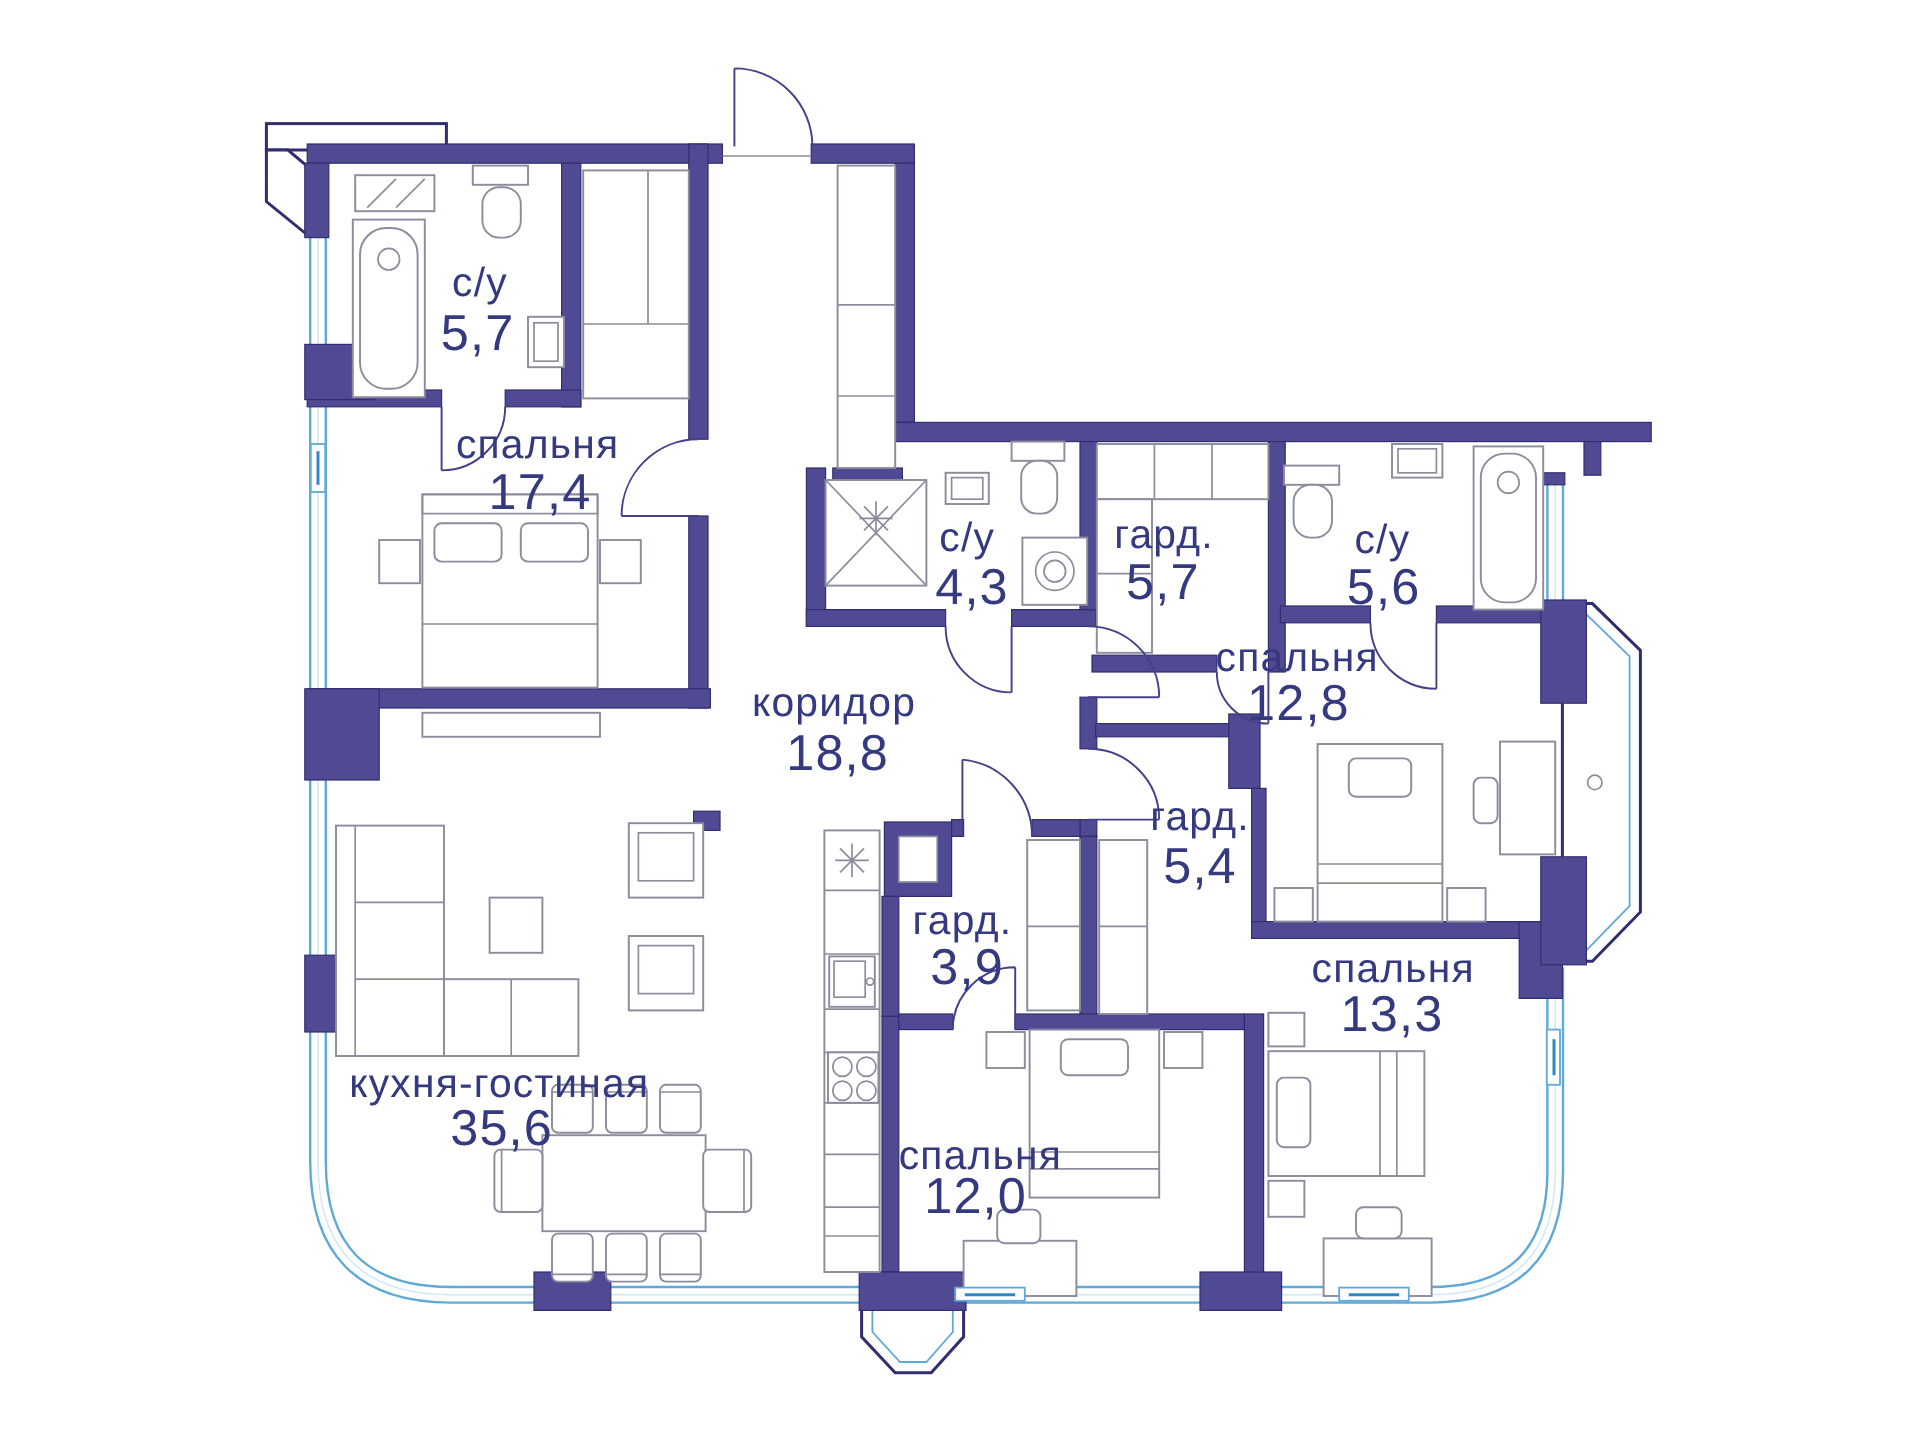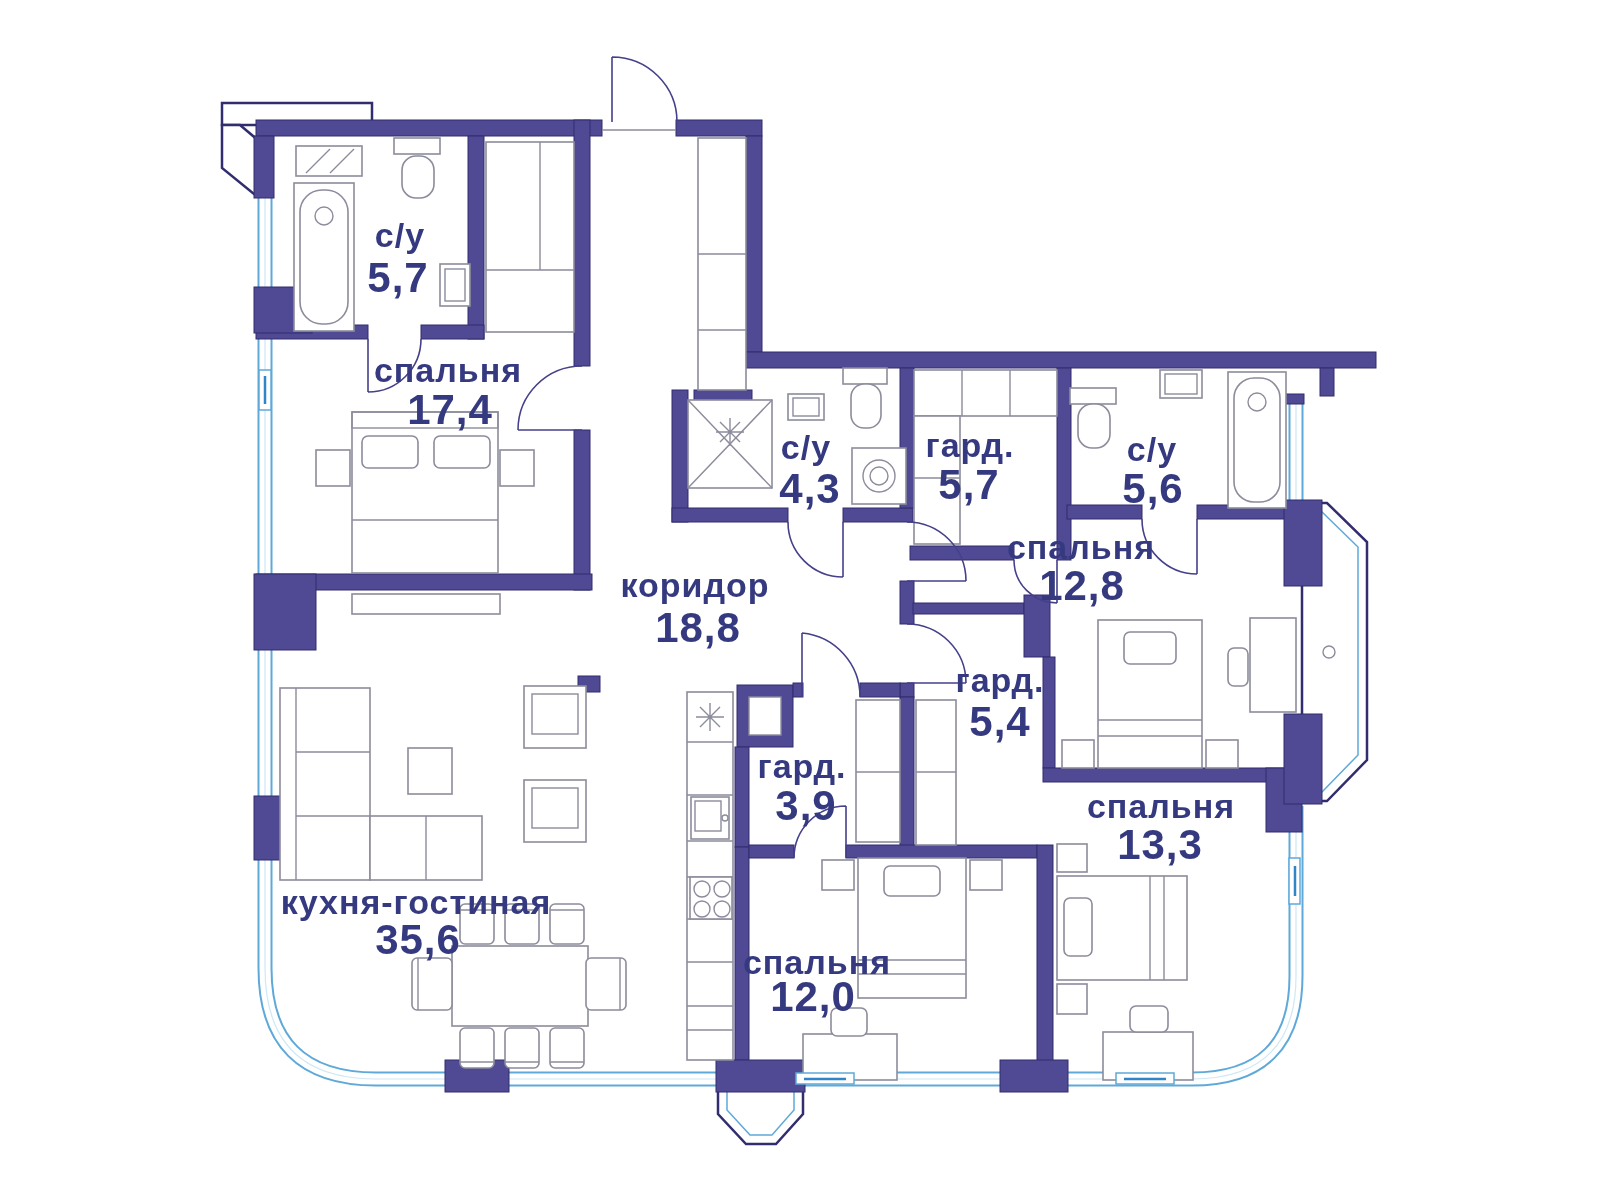--- a/index.html
+++ b/index.html
@@ -1,17 +1,17 @@
 <!DOCTYPE html>
 <html style="--bg: #ffffff; --wall: #4f4a93; --wall_edge: #322d6f; --window: #5fa9d9; --window_dark: #2e86c8; --furniture: #8c8c9c; --door: #45408a; --text: #353a80;"><head>
 <meta charset="utf-8">
 <style>
   html,body{margin:0;padding:0;background:#ffffff;}
   .stage{width:1600px;height:1200px;position:relative;background:var(--bg,#fff);
-         font-family:"Liberation Sans", sans-serif;font-weight:bold;}
+         font-family:"Liberation Sans", sans-serif;}
   svg{display:block;}
   .wall{fill:var(--wall);stroke:var(--wall_edge);stroke-width:1;}
   .bay{fill:#ffffff;stroke:var(--wall_edge);stroke-width:2.5;}
   .bayline{fill:none;stroke:var(--window);stroke-width:1.5;}
   .fur{fill:#ffffff;stroke:var(--furniture);stroke-width:1.6;}
   .fln{fill:none;stroke:var(--furniture);stroke-width:1.4;}
   .door{fill:none;stroke:var(--door);stroke-width:1.6;}
   .winh{fill:#ffffff;stroke:var(--window);stroke-width:1.5;}
   .winh2{fill:none;stroke:var(--window_dark);stroke-width:2.5;}
   .lbl{fill:var(--text);font-size:34px;letter-spacing:1px;}

